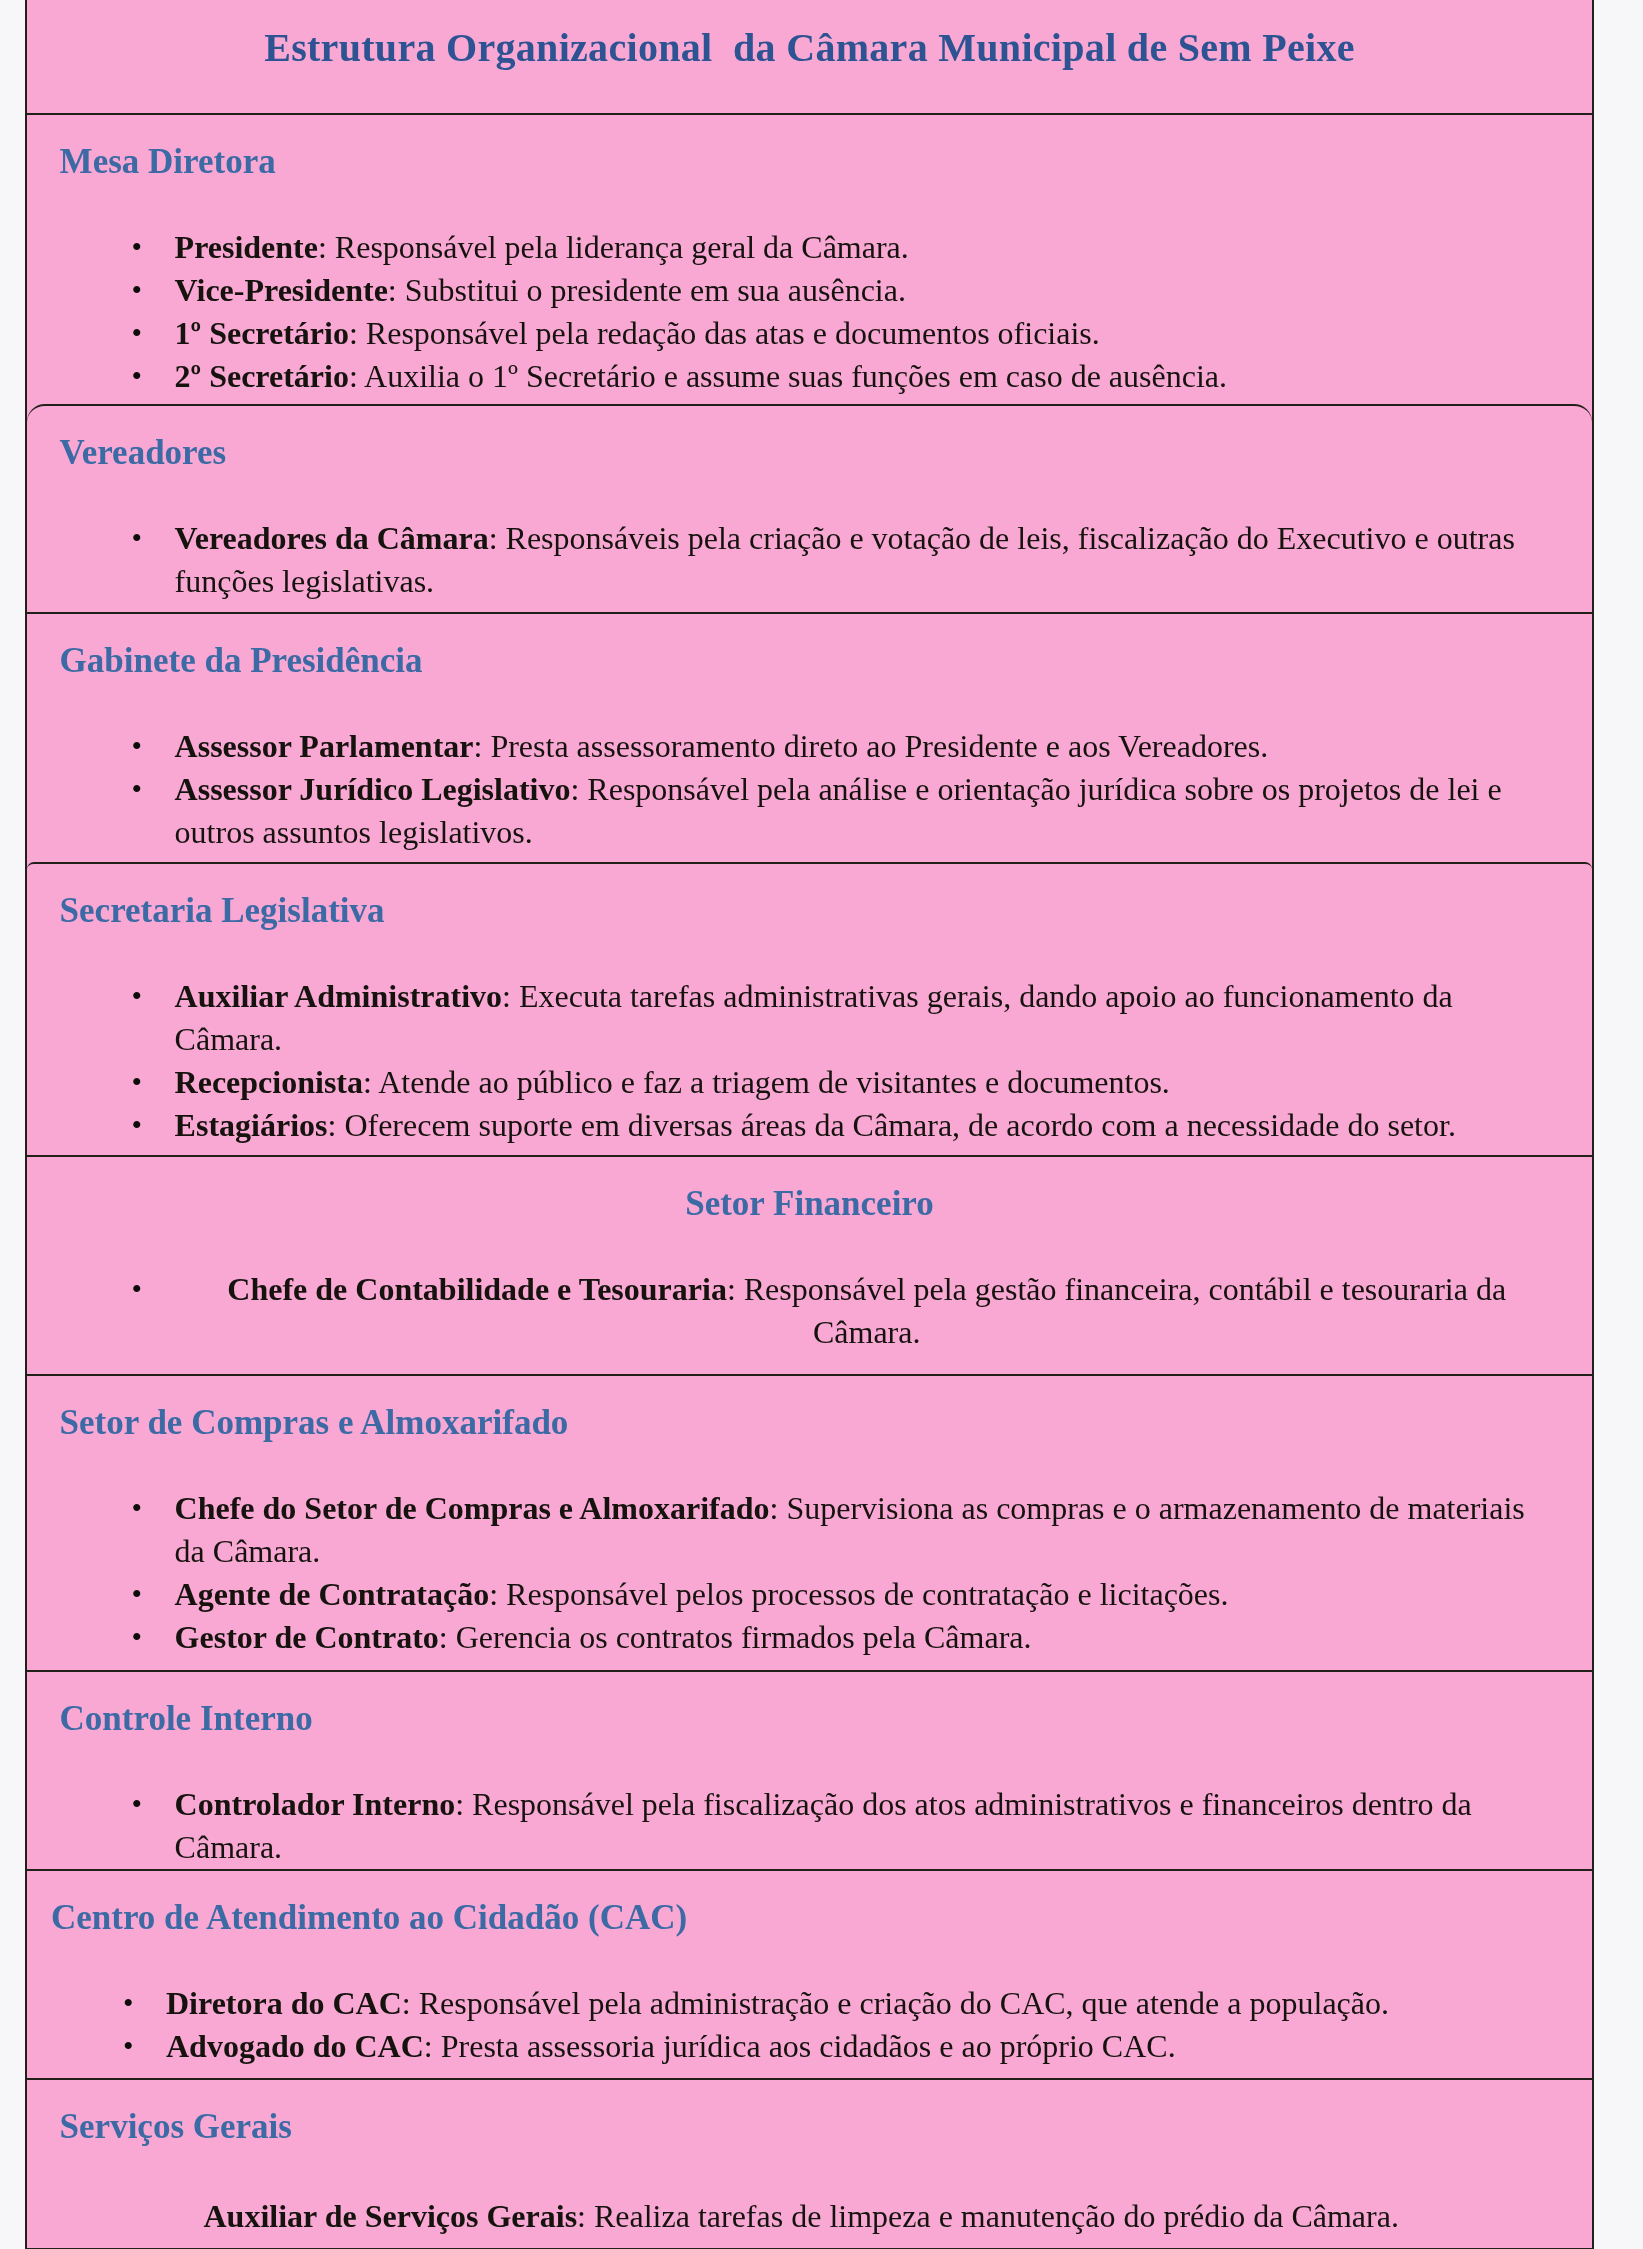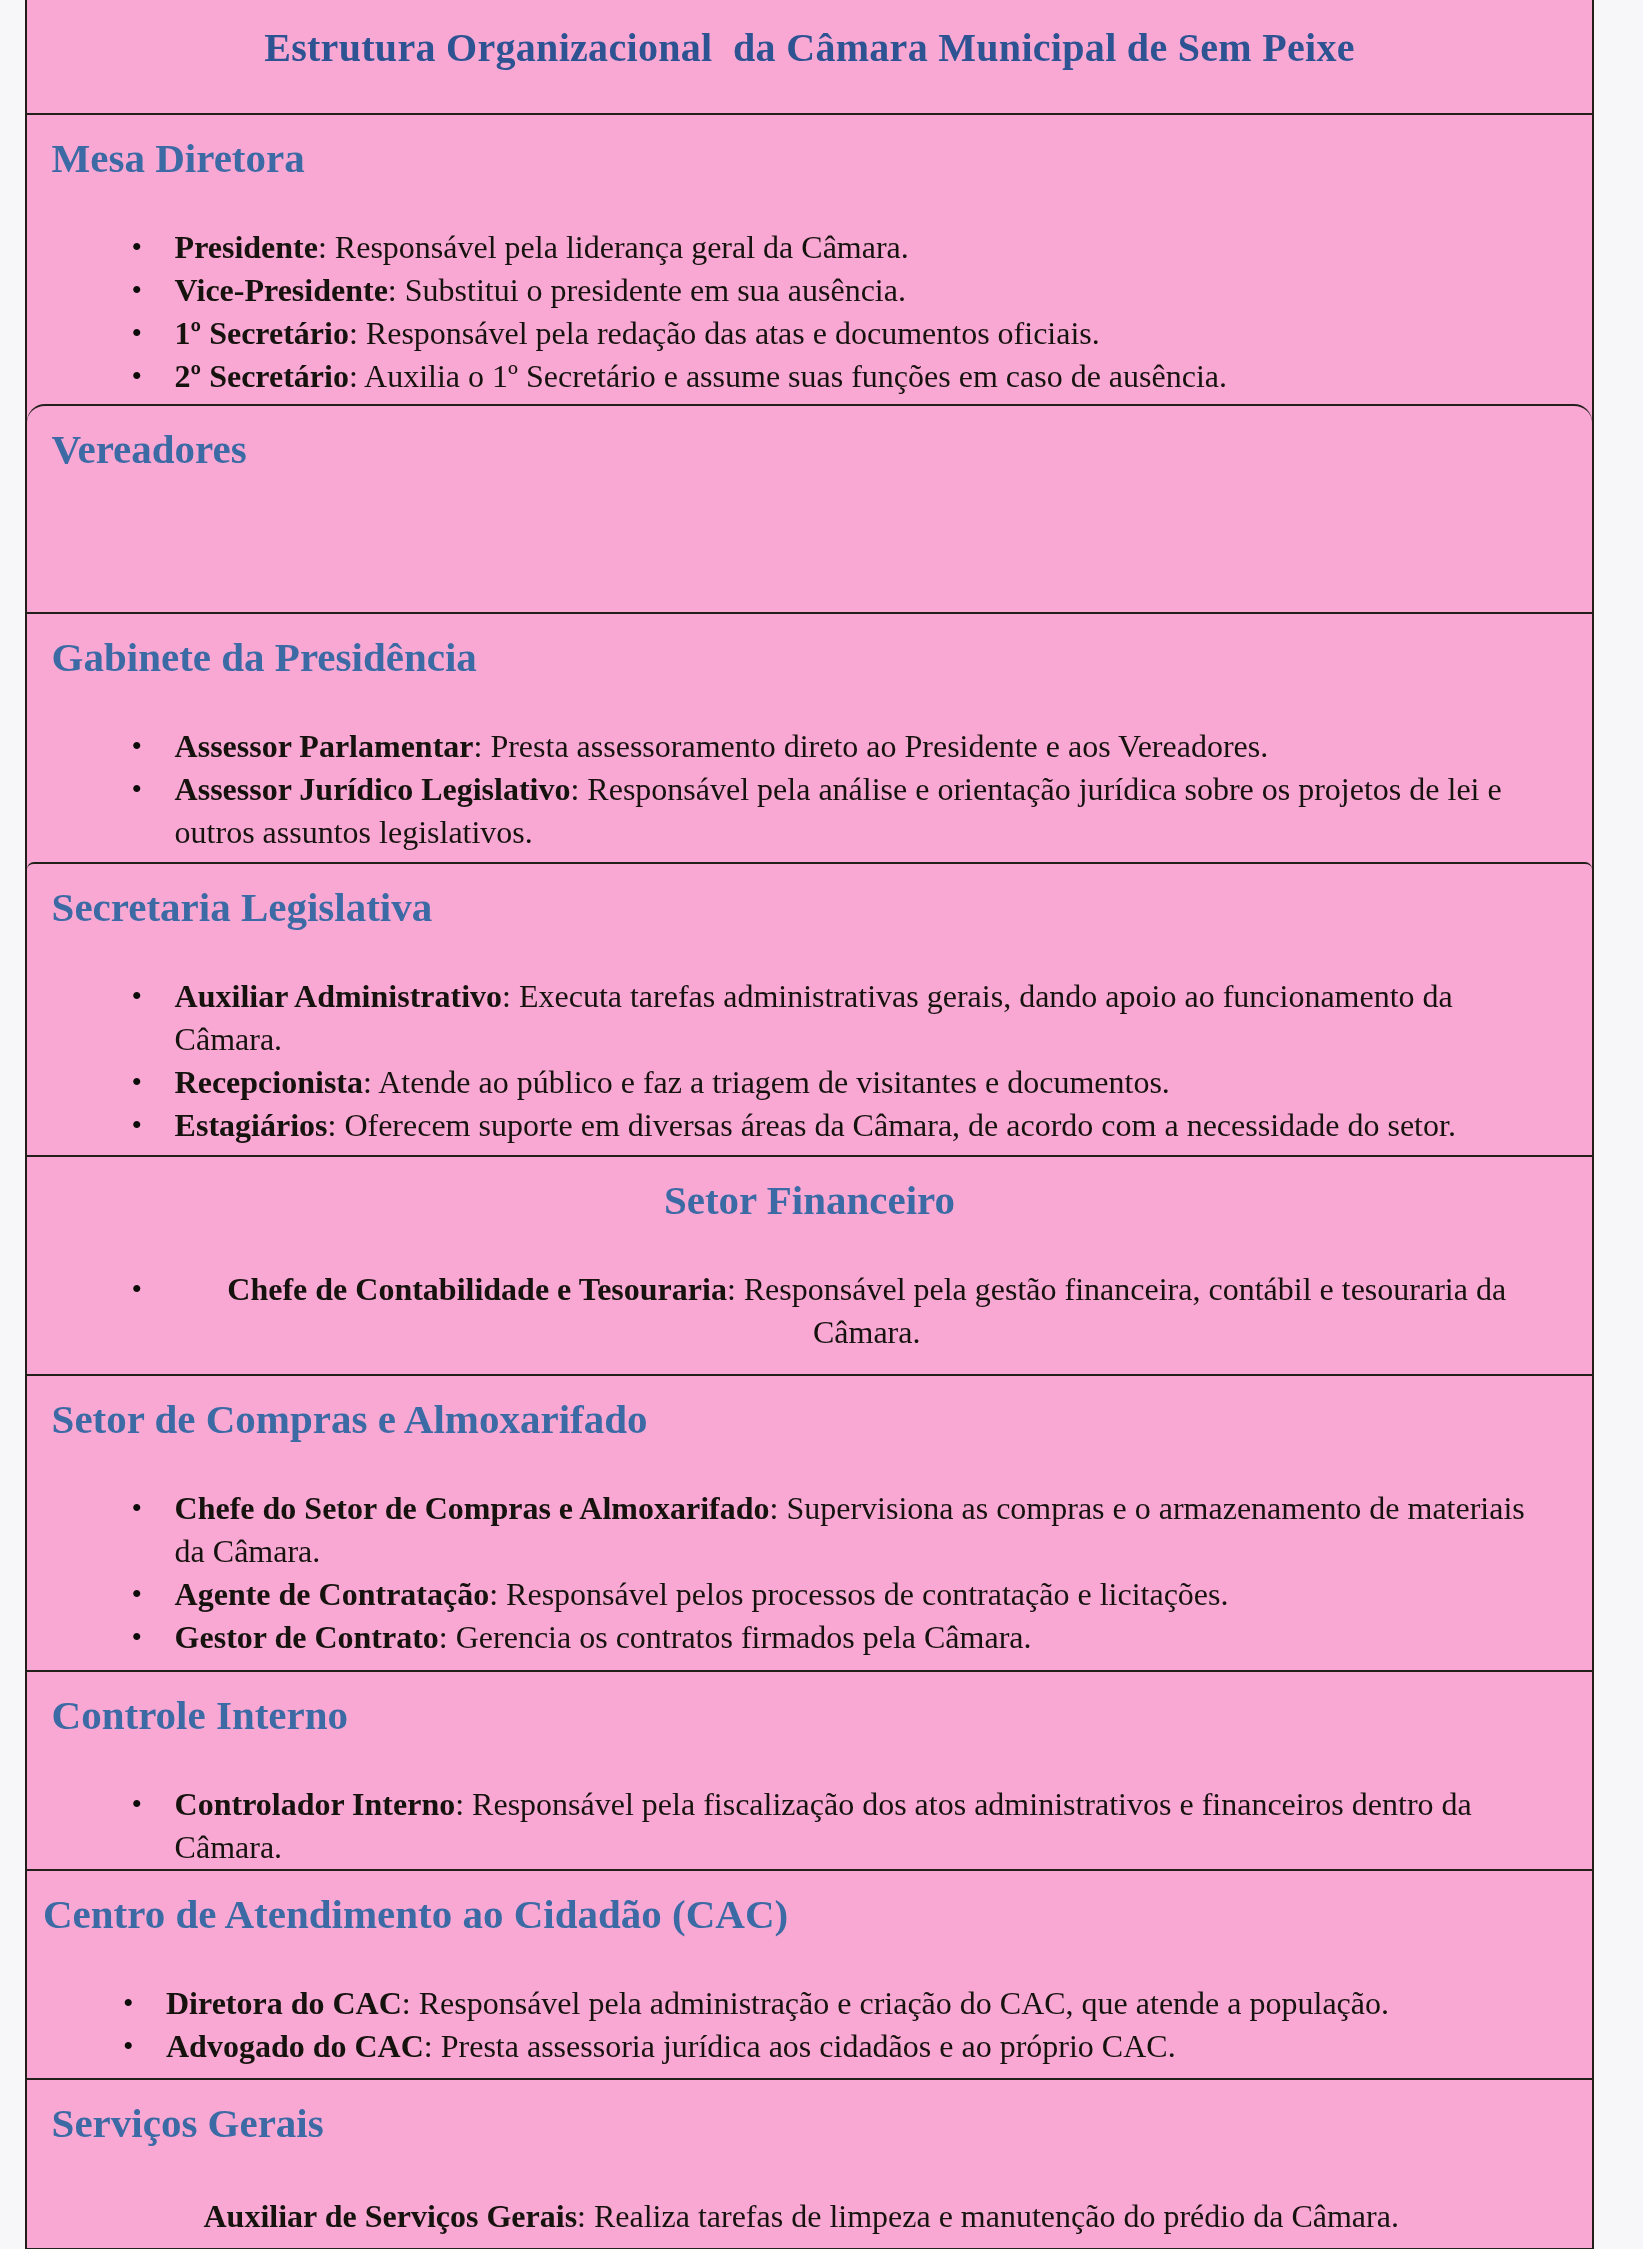--- a/index.html
+++ b/index.html
@@ -43,22 +43,22 @@
   .sec-mesa       { min-height: 291px; }
   .sec-vereadores { min-height: 208px; border-radius: 18px; }
   .sec-gabinete   { min-height: 250px; }
   .sec-secretaria { min-height: 293px; border-radius: 7px; }
   .sec-financeiro { min-height: 219px; text-align: center; }
   .sec-compras    { min-height: 296px; }
   .sec-controle   { min-height: 183px; }
   .sec-cac        { min-height: 209px; padding-left: 8px; }
   .sec-servicos   { min-height: 170px; }
   .sec-heading {
-    margin: 8px;
-    font-size: 41px;
+    margin: 16px;
+    font-size: 35px;
     font-weight: bold;
     color: #3c6aa4;
   }
   ul.roles {
     margin: 44px 16.6px 0 0;
     padding: 0 0 0 131px;
     list-style: none;
   }
   ul.roles li {
     position: relative;
@@ -98,20 +98,23 @@
     <ul class="roles">
       <li><span class="term">Presidente</span><span class="desc">Responsável pela liderança geral da Câmara.</span></li>
       <li><span class="term">Vice-Presidente</span><span class="desc">Substitui o presidente em sua ausência.</span></li>
       <li><span class="term">1º Secretário</span><span class="desc">Responsável pela redação das atas e documentos oficiais.</span></li>
       <li><span class="term">2º Secretário</span><span class="desc">Auxilia o 1º Secretário e assume suas funções em caso de ausência.</span></li>
     </ul>
   </div>
 
   <div class="section sec-vereadores">
     <h2 class="sec-heading">Vereadores</h2>
+    <ul class="roles">
+      <li><span class="term">Vereadores da Câmara</span><span class="desc">Responsáveis pela criação e votação de leis, fiscalização do Executivo e outras funções legislativas.</span></li>
+    </ul>
   </div>
 
   <div class="section sec-gabinete">
     <h2 class="sec-heading">Gabinete da Presidência</h2>
     <ul class="roles">
       <li><span class="term">Assessor Parlamentar</span><span class="desc">Presta assessoramento direto ao Presidente e aos Vereadores.</span></li>
       <li><span class="term">Assessor Jurídico Legislativo</span><span class="desc">Responsável pela análise e orientação jurídica sobre os projetos de lei e outros assuntos legislativos.</span></li>
     </ul>
   </div>
 

